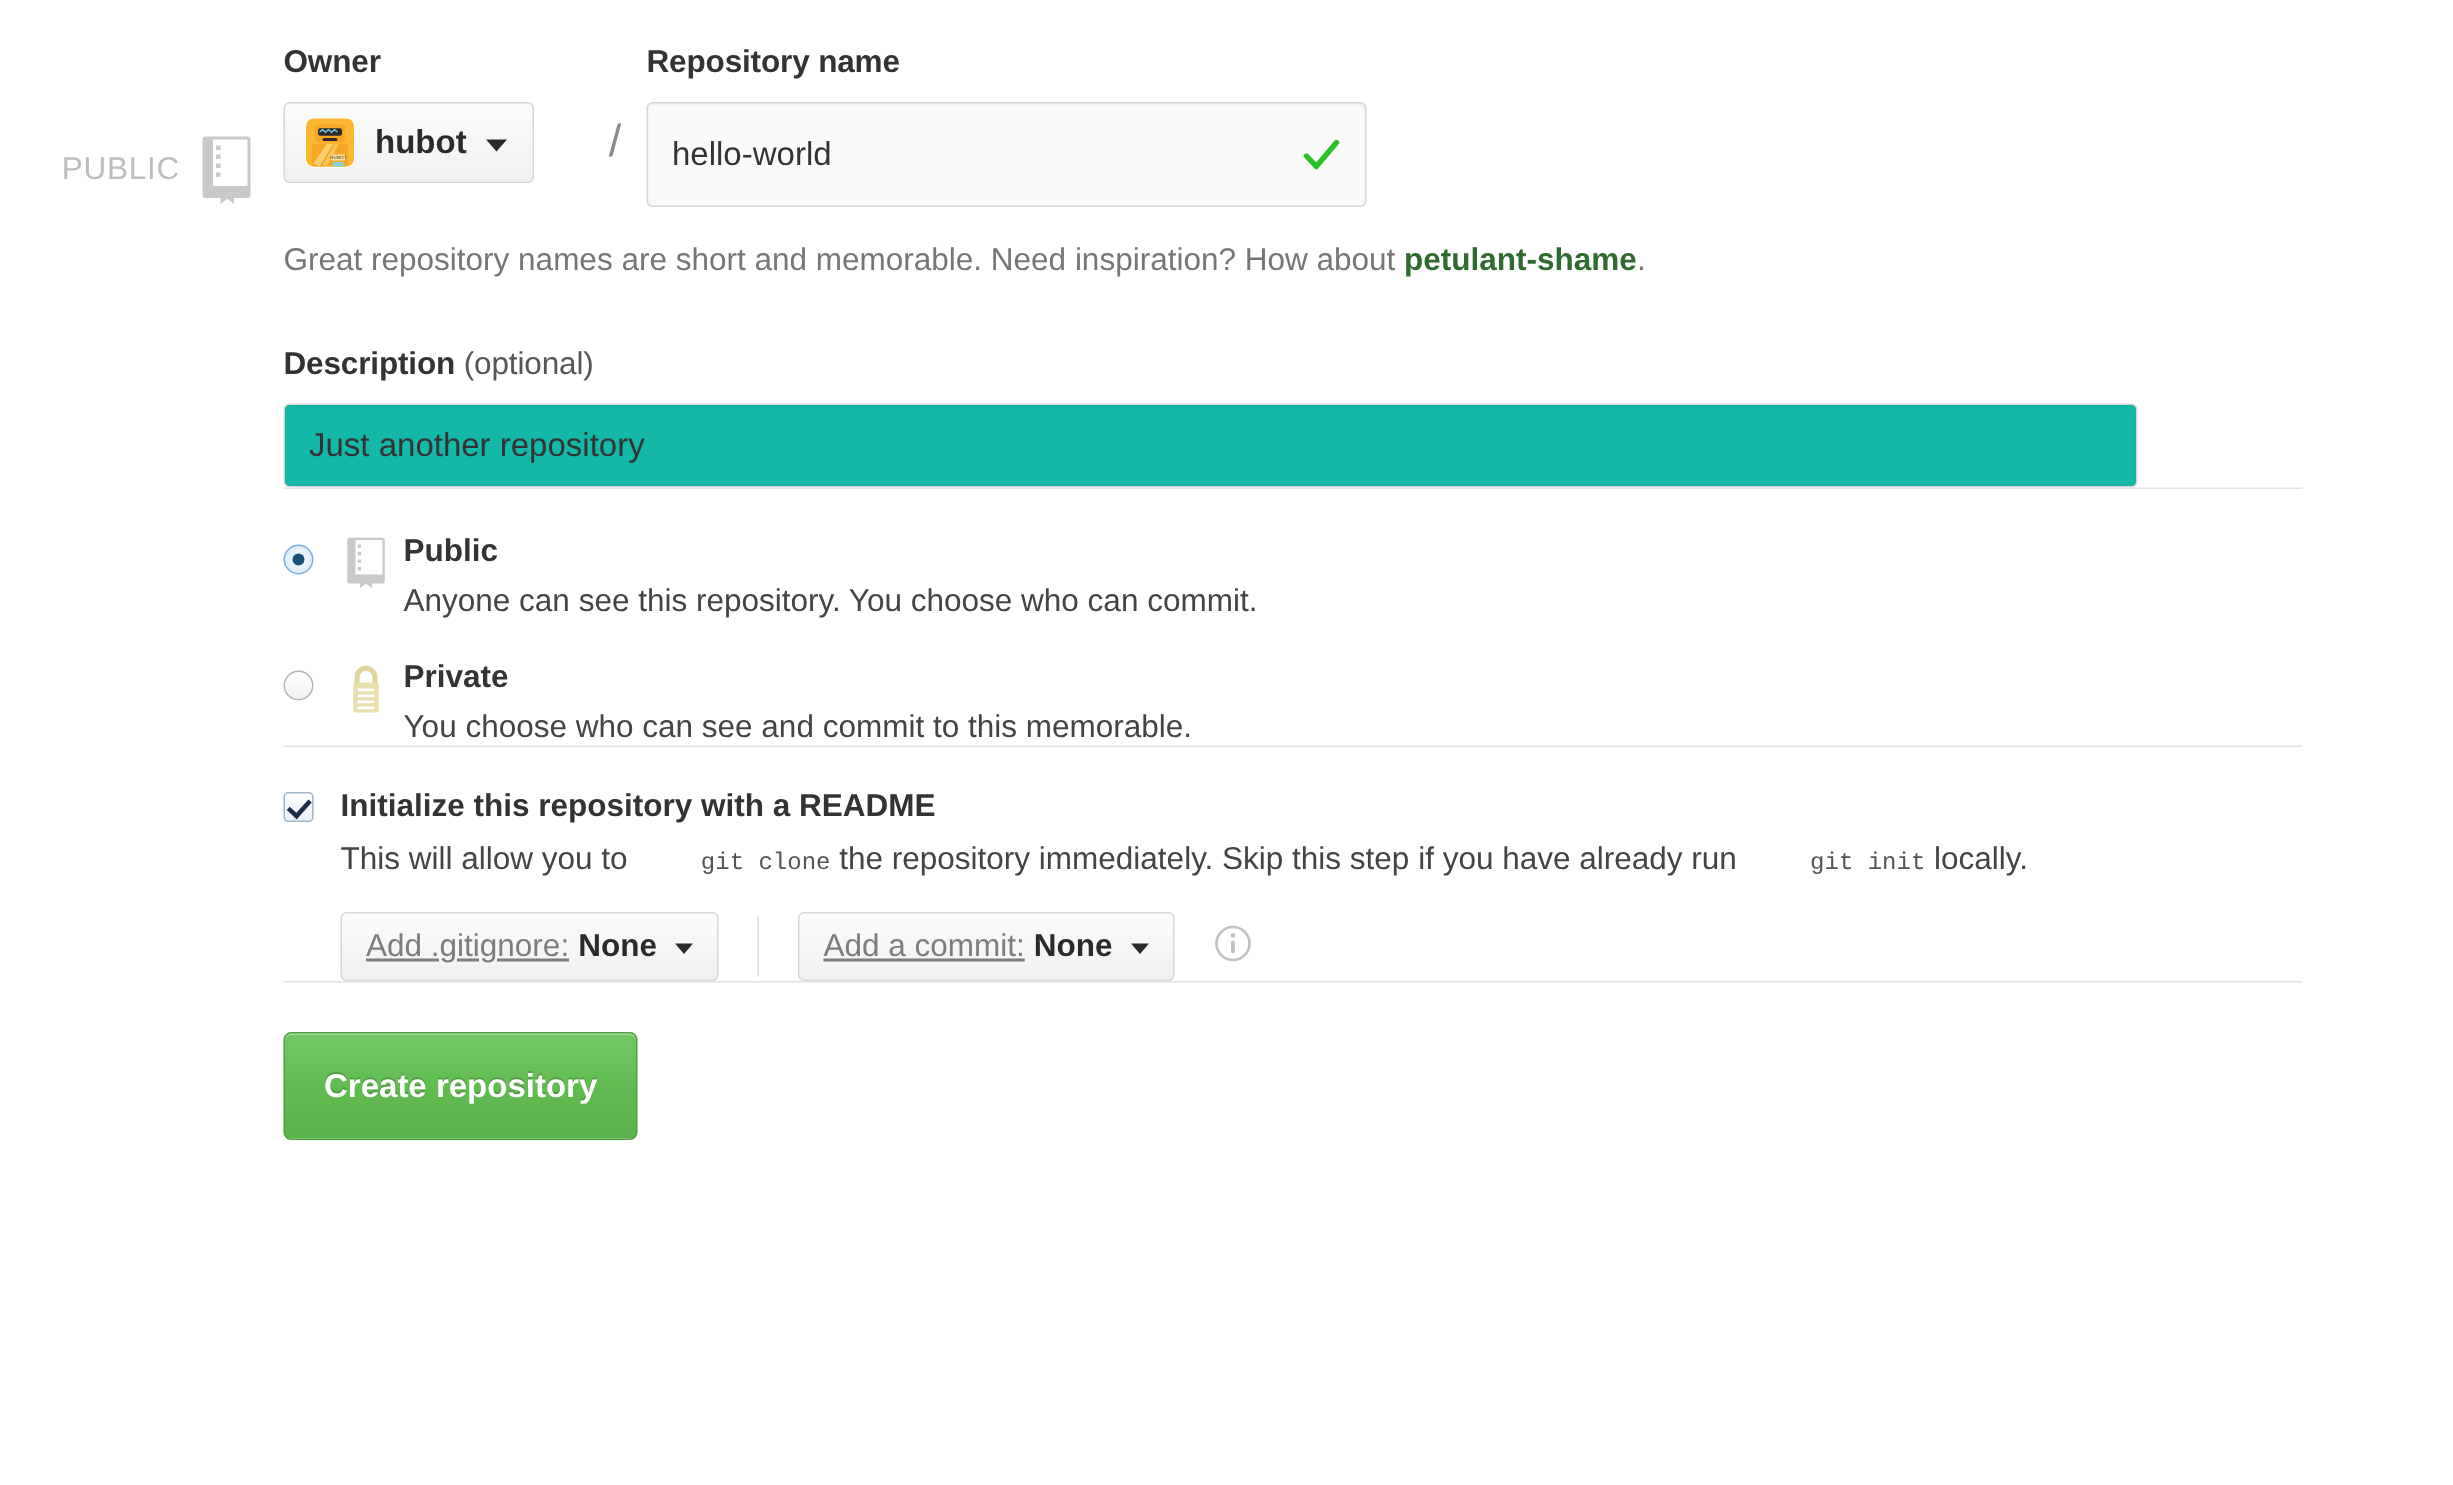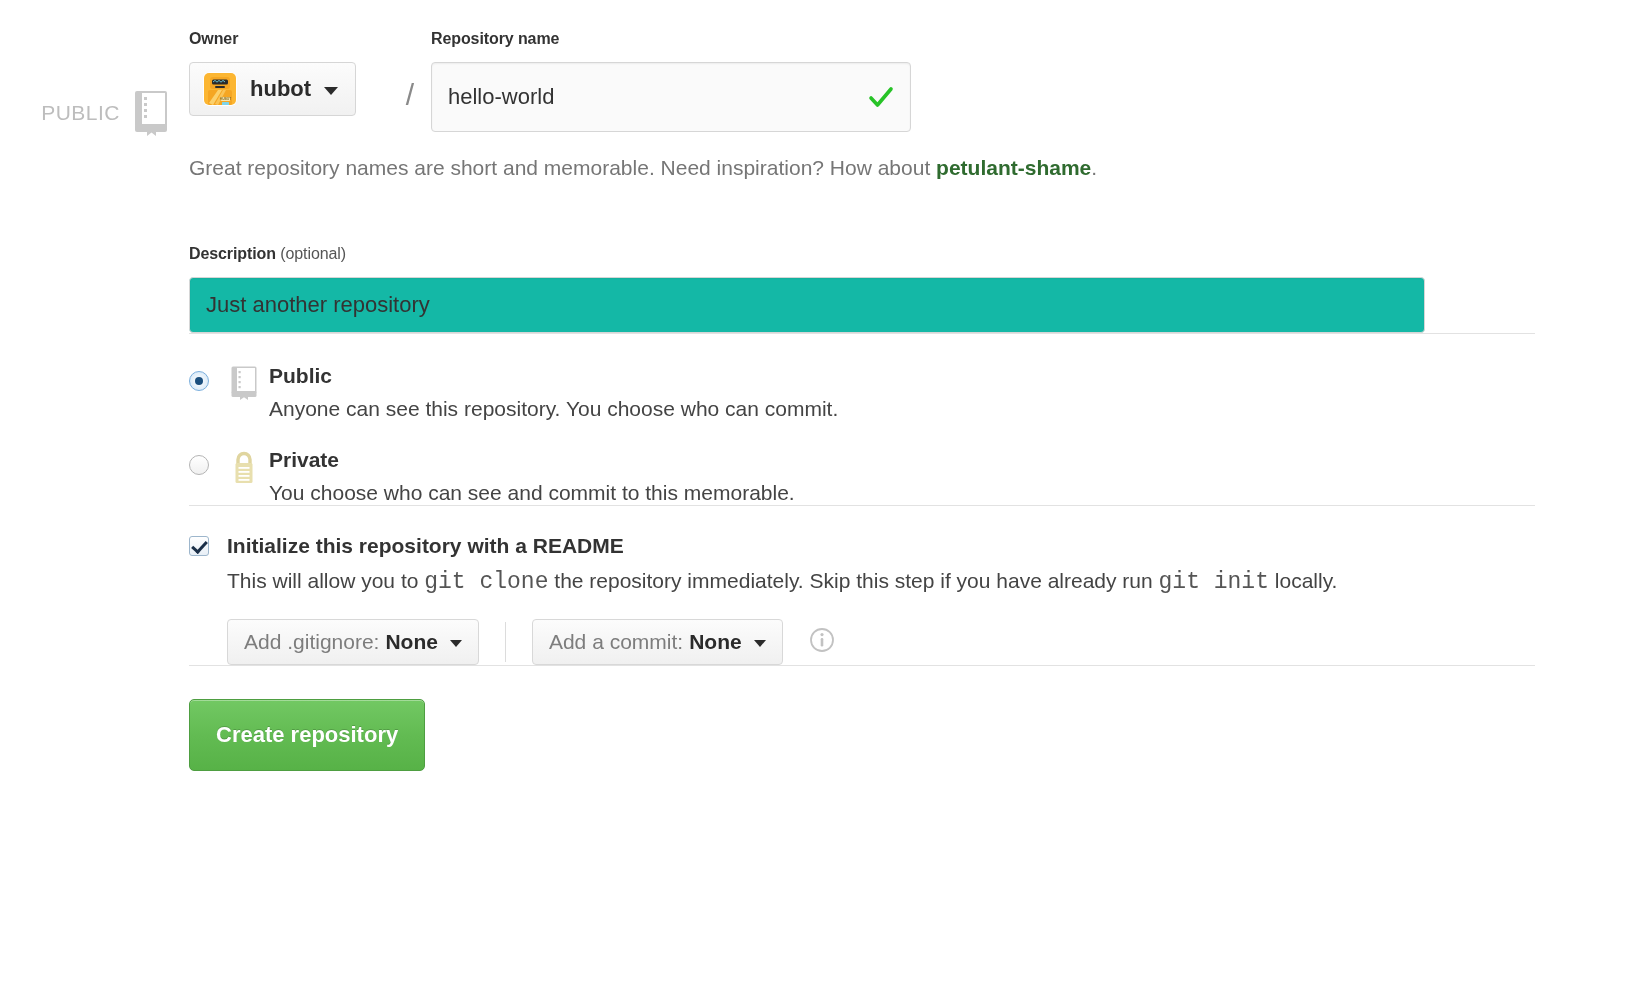--- a/index.html
+++ b/index.html
@@ -64,21 +64,21 @@
     text-align: center;
     font-size: 30px;
     color: #8a8a8a;
     font-weight: 300;
     line-height: 1;
     padding-top: 50px;
   }
   .field-name { flex: 0 0 480px; }
 
   .field-label {
-    font-size: 16px;
+    font-size: 21px;
     font-weight: bold;
     color: #333333;
     margin-bottom: 14px;
     letter-spacing: -0.1px;
   }
   .field-label .optional {
     font-weight: normal;
     color: #555555;
   }
 
@@ -153,21 +153,21 @@
     margin-top: 22px;
     line-height: 1.3;
   }
   .hint a {
     color: #2f6b2f;
     font-weight: bold;
     text-decoration: none;
   }
 
   
-  .desc-block { margin-top: 64px; }
+  .desc-block { margin-top: 44px; }
   .desc-input-wrap {
     height: 56px;
     background: #14b8a6;
     border: 1px solid #d6d6d6;
     border-radius: 4px;
     box-shadow: inset 0 1px 2px rgba(0,0,0,0.06);
     box-sizing: border-box;
     width: 1236px;
     display: flex;
     align-items: center;
@@ -282,22 +282,23 @@
     margin-left: 18px;
   }
   .readme-desc {
     font-size: 21px;
     color: #444444;
     margin: 10px 0 0 38px;
     line-height: 1.25;
   }
   code.mono {
     font-family: "Liberation Mono", monospace;
-    font-size: 23px;
+    font-size: 16px;
     color: #555555;
+    margin-left: 43px;
   }
 
   .dd-row {
     display: flex;
     align-items: center;
     margin: 22px 0 0 38px;
   }
   .dropdown {
     display: inline-flex;
     align-items: center;
@@ -306,20 +307,21 @@
     padding: 0 16px;
     box-sizing: border-box;
     background: linear-gradient(to bottom, #fcfcfc 0%, #f0f0f0 100%);
     border: 1px solid #d8d8d8;
     border-radius: 4px;
     cursor: pointer;
   }
   .dd-label {
     font-size: 21px;
     color: #7d7d7d;
+    text-decoration: underline;
   }
   .dd-value {
     font-size: 21px;
     font-weight: bold;
     color: #2b2b2b;
     margin-left: -6px;
   }
   .dd-caret {
     width: 0; height: 0;
     border-left: 6px solid transparent;

